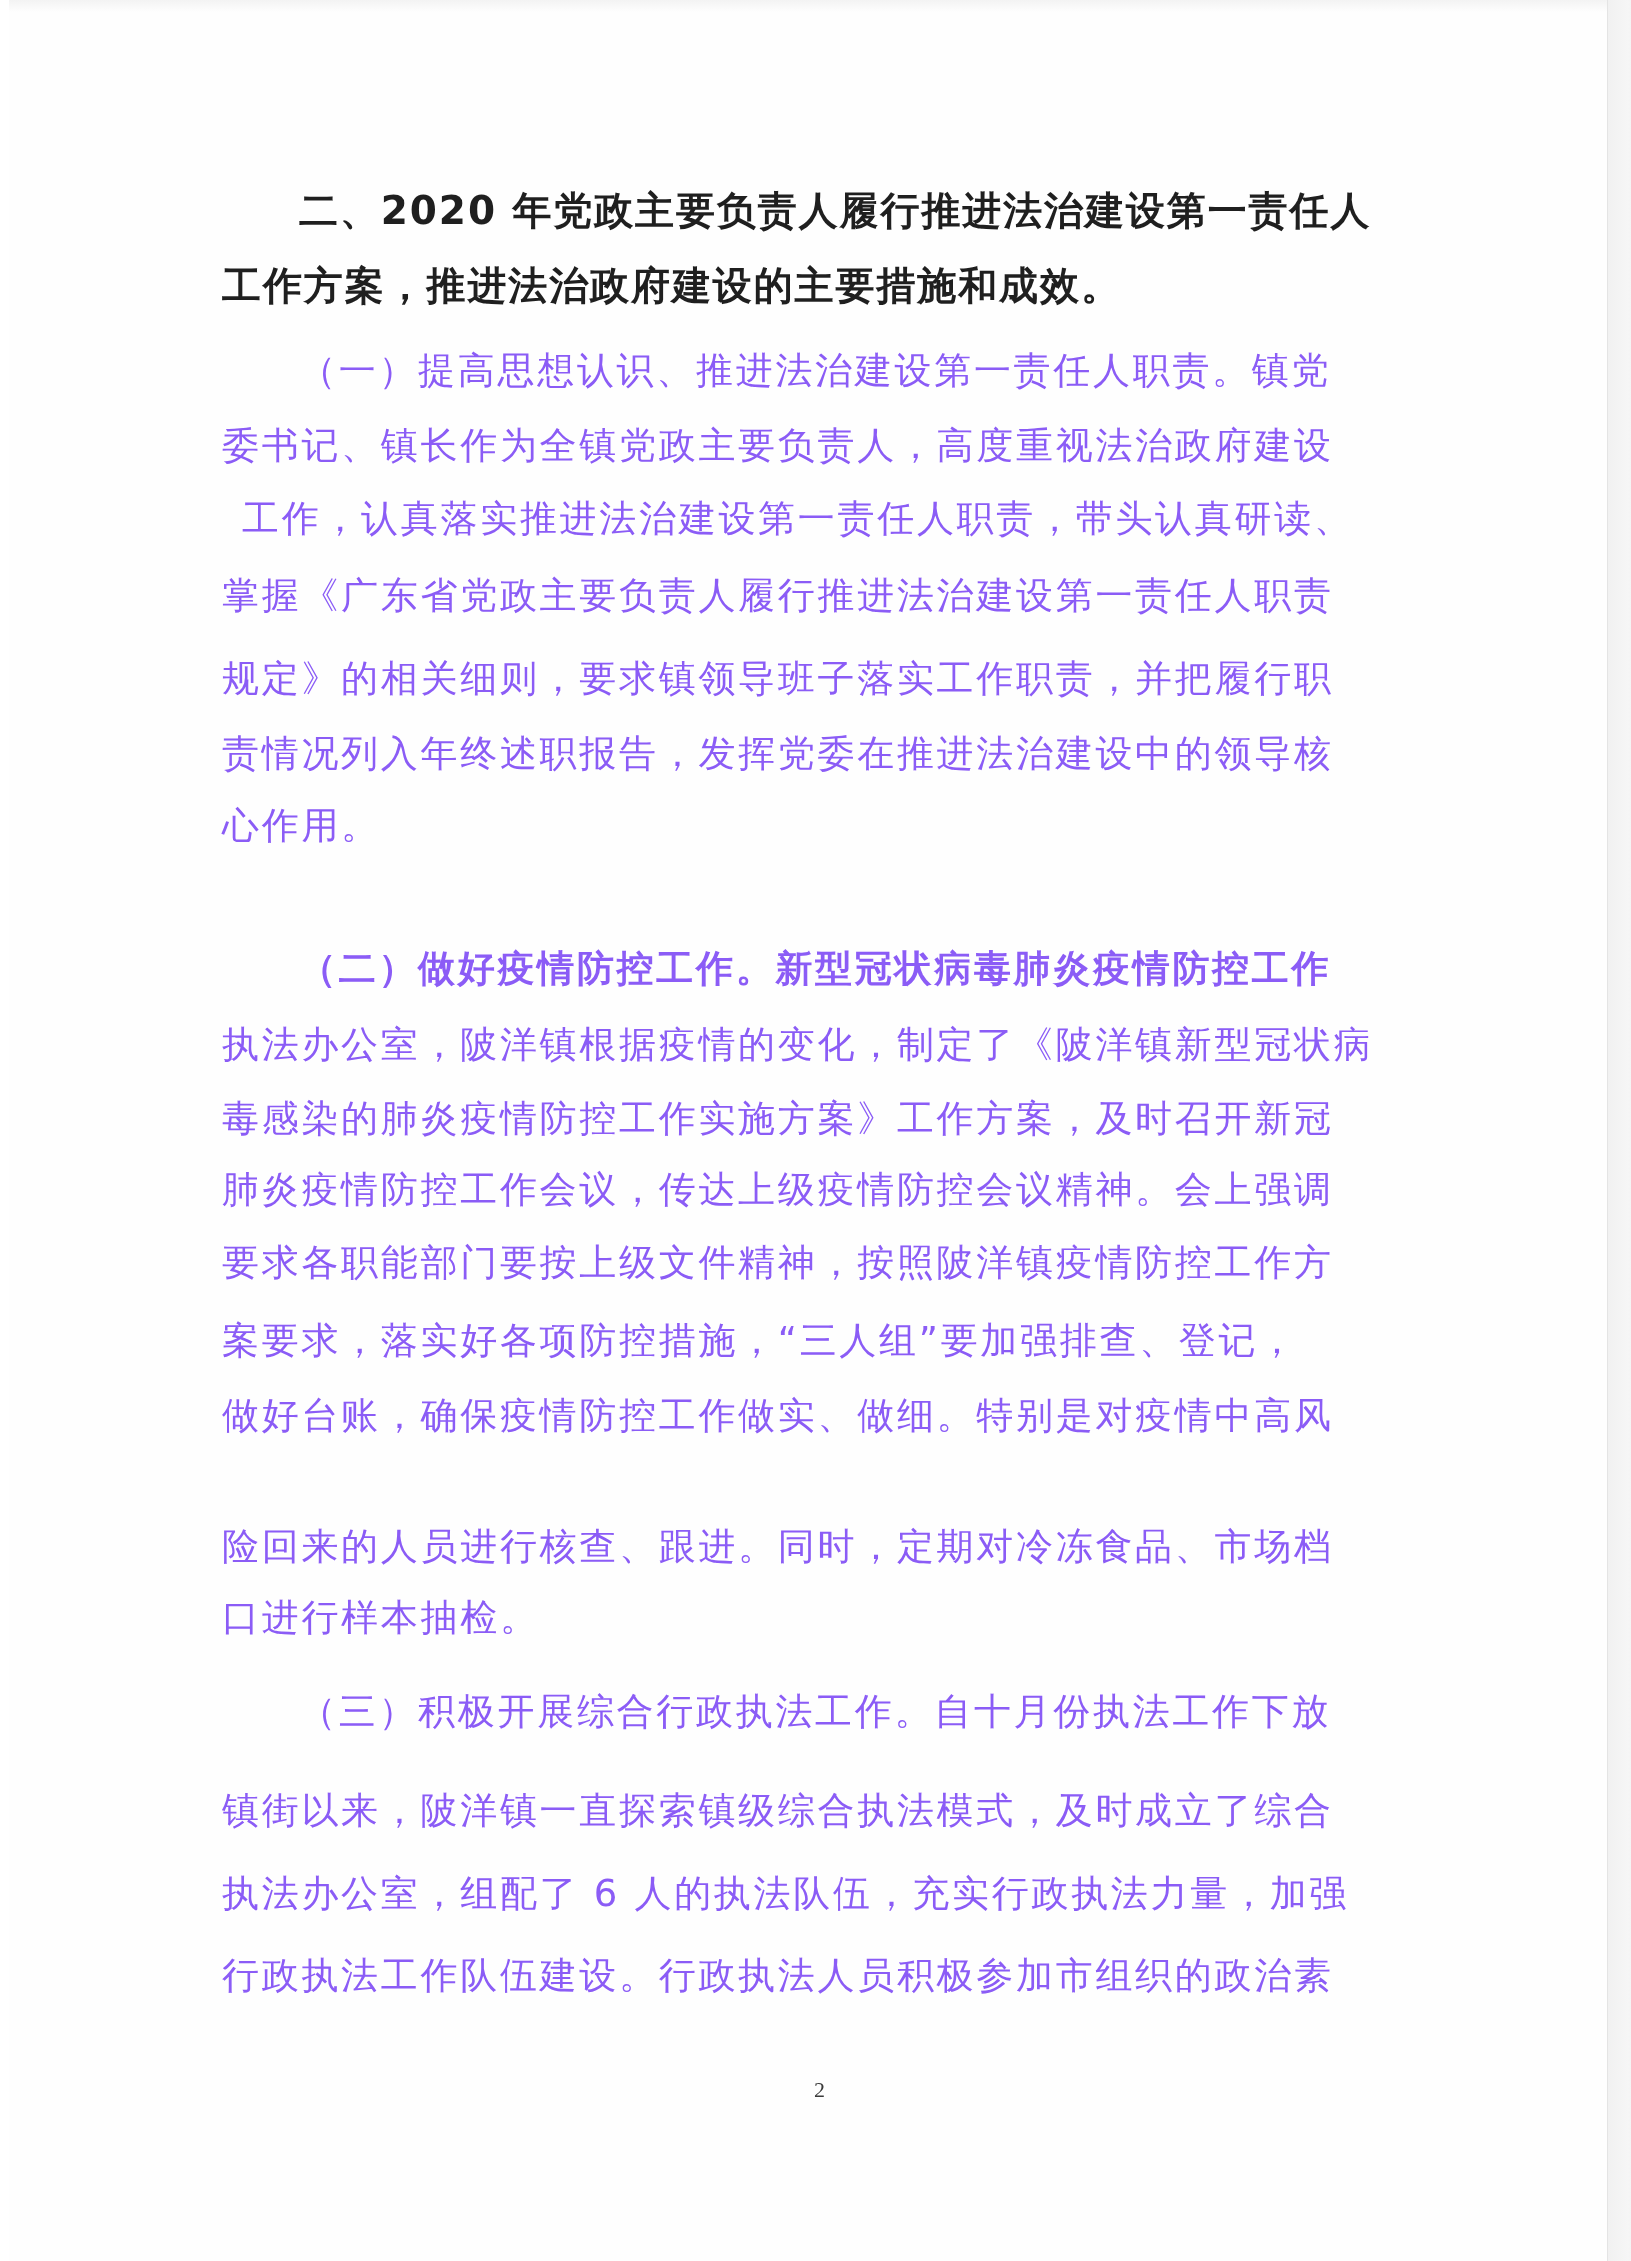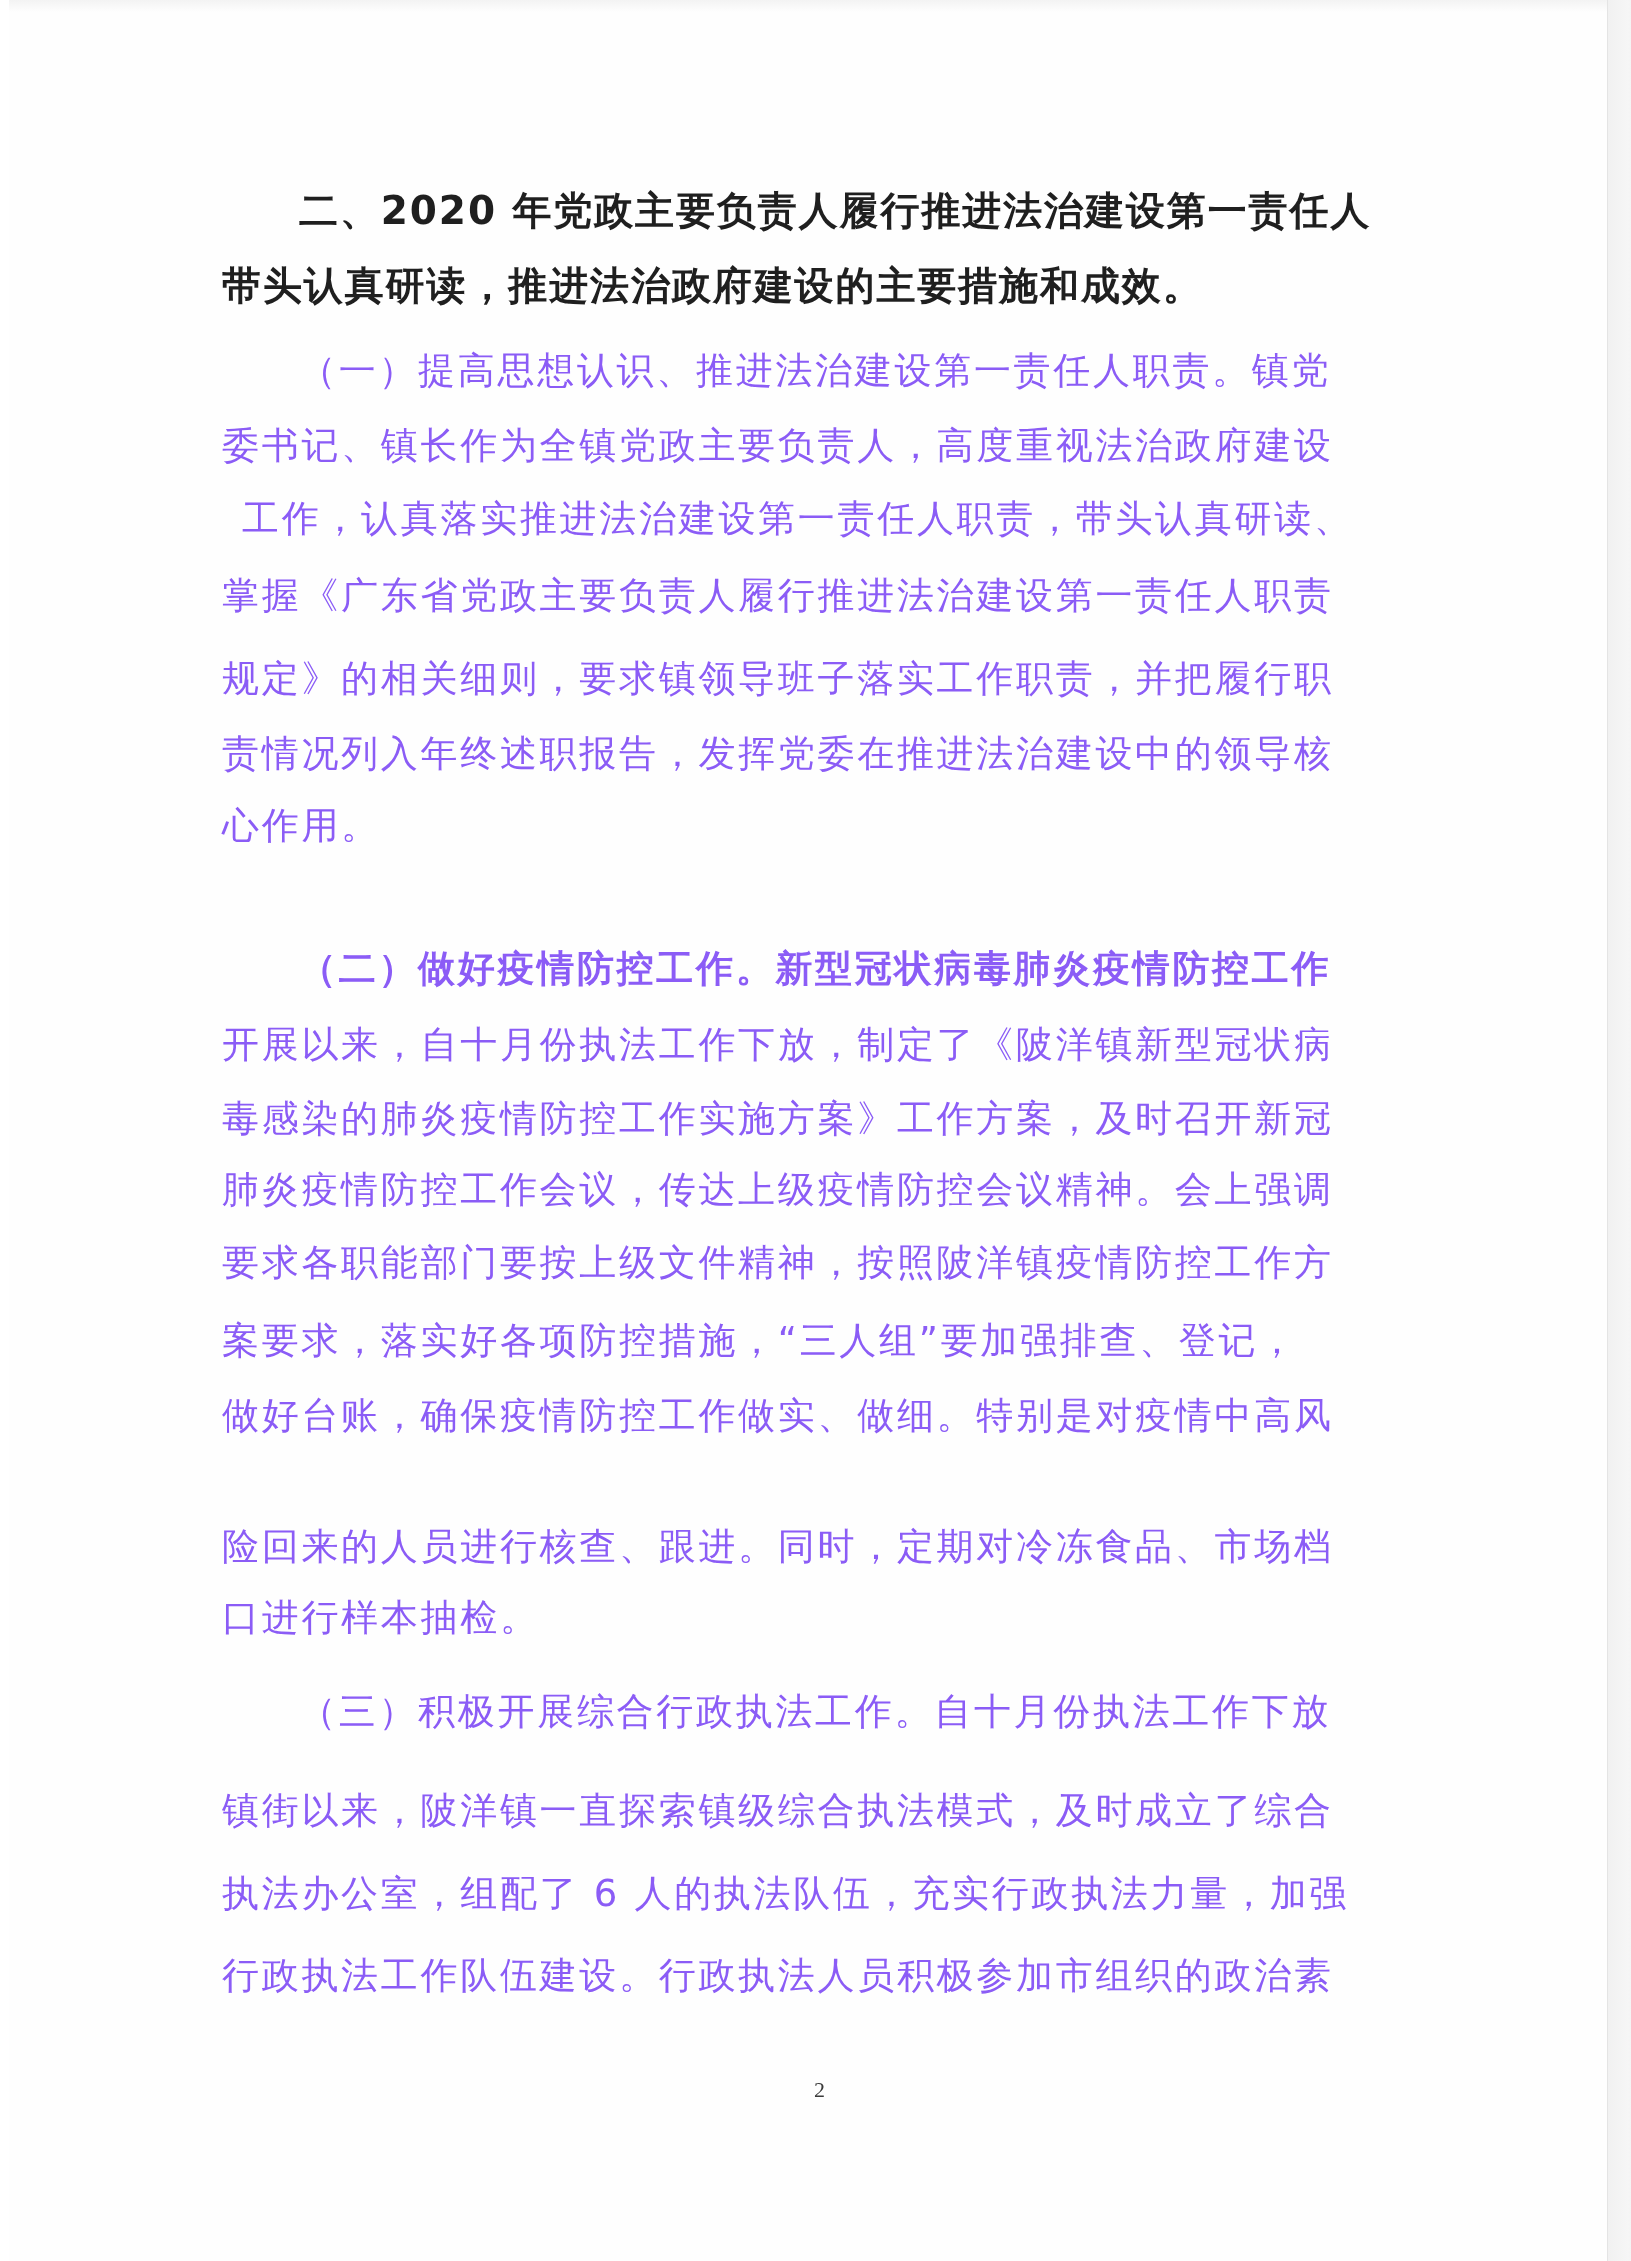--- a/index.html
+++ b/index.html
@@ -72,36 +72,36 @@
 <body>
 
 <div class="page">
   <div class="scan-top-shade"></div>
   <div class="scan-edge"></div>
 
   <div class="content">
 
     <div class="heading">
       <div class="line indent" style="top:188px;">二、2020 年党政主要负责人履行推进法治建设第一责任人</div>
-      <div class="line" style="top:263px;">带头认真研读，推进法治政府建设的主要措施和成效。</div>
+      <div class="line" style="top:263px;">工作方案，推进法治政府建设的主要措施和成效。</div>
     </div>
 
     <div>
       <div class="line indent" style="top:348px;">（一）提高思想认识、推进法治建设第一责任人职责。镇党</div>
       <div class="line" style="top:423px;">委书记、镇长作为全镇党政主要负责人，高度重视法治政府建设</div>
       <div class="line" style="top:496px;margin-left:20px;">工作，认真落实推进法治建设第一责任人职责，带头认真研读、</div>
       <div class="line" style="top:573px;">掌握《广东省党政主要负责人履行推进法治建设第一责任人职责</div>
       <div class="line" style="top:656px;">规定》的相关细则，要求镇领导班子落实工作职责，并把履行职</div>
       <div class="line" style="top:731px;">责情况列入年终述职报告，发挥党委在推进法治建设中的领导核</div>
       <div class="line" style="top:803px;">心作用。</div>
     </div>
 
     <div>
       <div class="line indent" style="top:946px;font-weight:bold;">（二）做好疫情防控工作。新型冠状病毒肺炎疫情防控工作</div>
-      <div class="line" style="top:1022px;">开展以来，自十月份执法工作下放，制定了《陂洋镇新型冠状病</div>
+      <div class="line" style="top:1022px;">执法办公室，陂洋镇根据疫情的变化，制定了《陂洋镇新型冠状病</div>
       <div class="line" style="top:1096px;">毒感染的肺炎疫情防控工作实施方案》工作方案，及时召开新冠</div>
       <div class="line" style="top:1167px;">肺炎疫情防控工作会议，传达上级疫情防控会议精神。会上强调</div>
       <div class="line" style="top:1240px;">要求各职能部门要按上级文件精神，按照陂洋镇疫情防控工作方</div>
       <div class="line" style="top:1318px;">案要求，落实好各项防控措施，“三人组”要加强排查、登记，</div>
       <div class="line" style="top:1393px;">做好台账，确保疫情防控工作做实、做细。特别是对疫情中高风</div>
       <div class="line" style="top:1524px;">险回来的人员进行核查、跟进。同时，定期对冷冻食品、市场档</div>
       <div class="line" style="top:1595px;text-align:right;">口进行样本抽检。</div>
     </div>
 
     <div>

